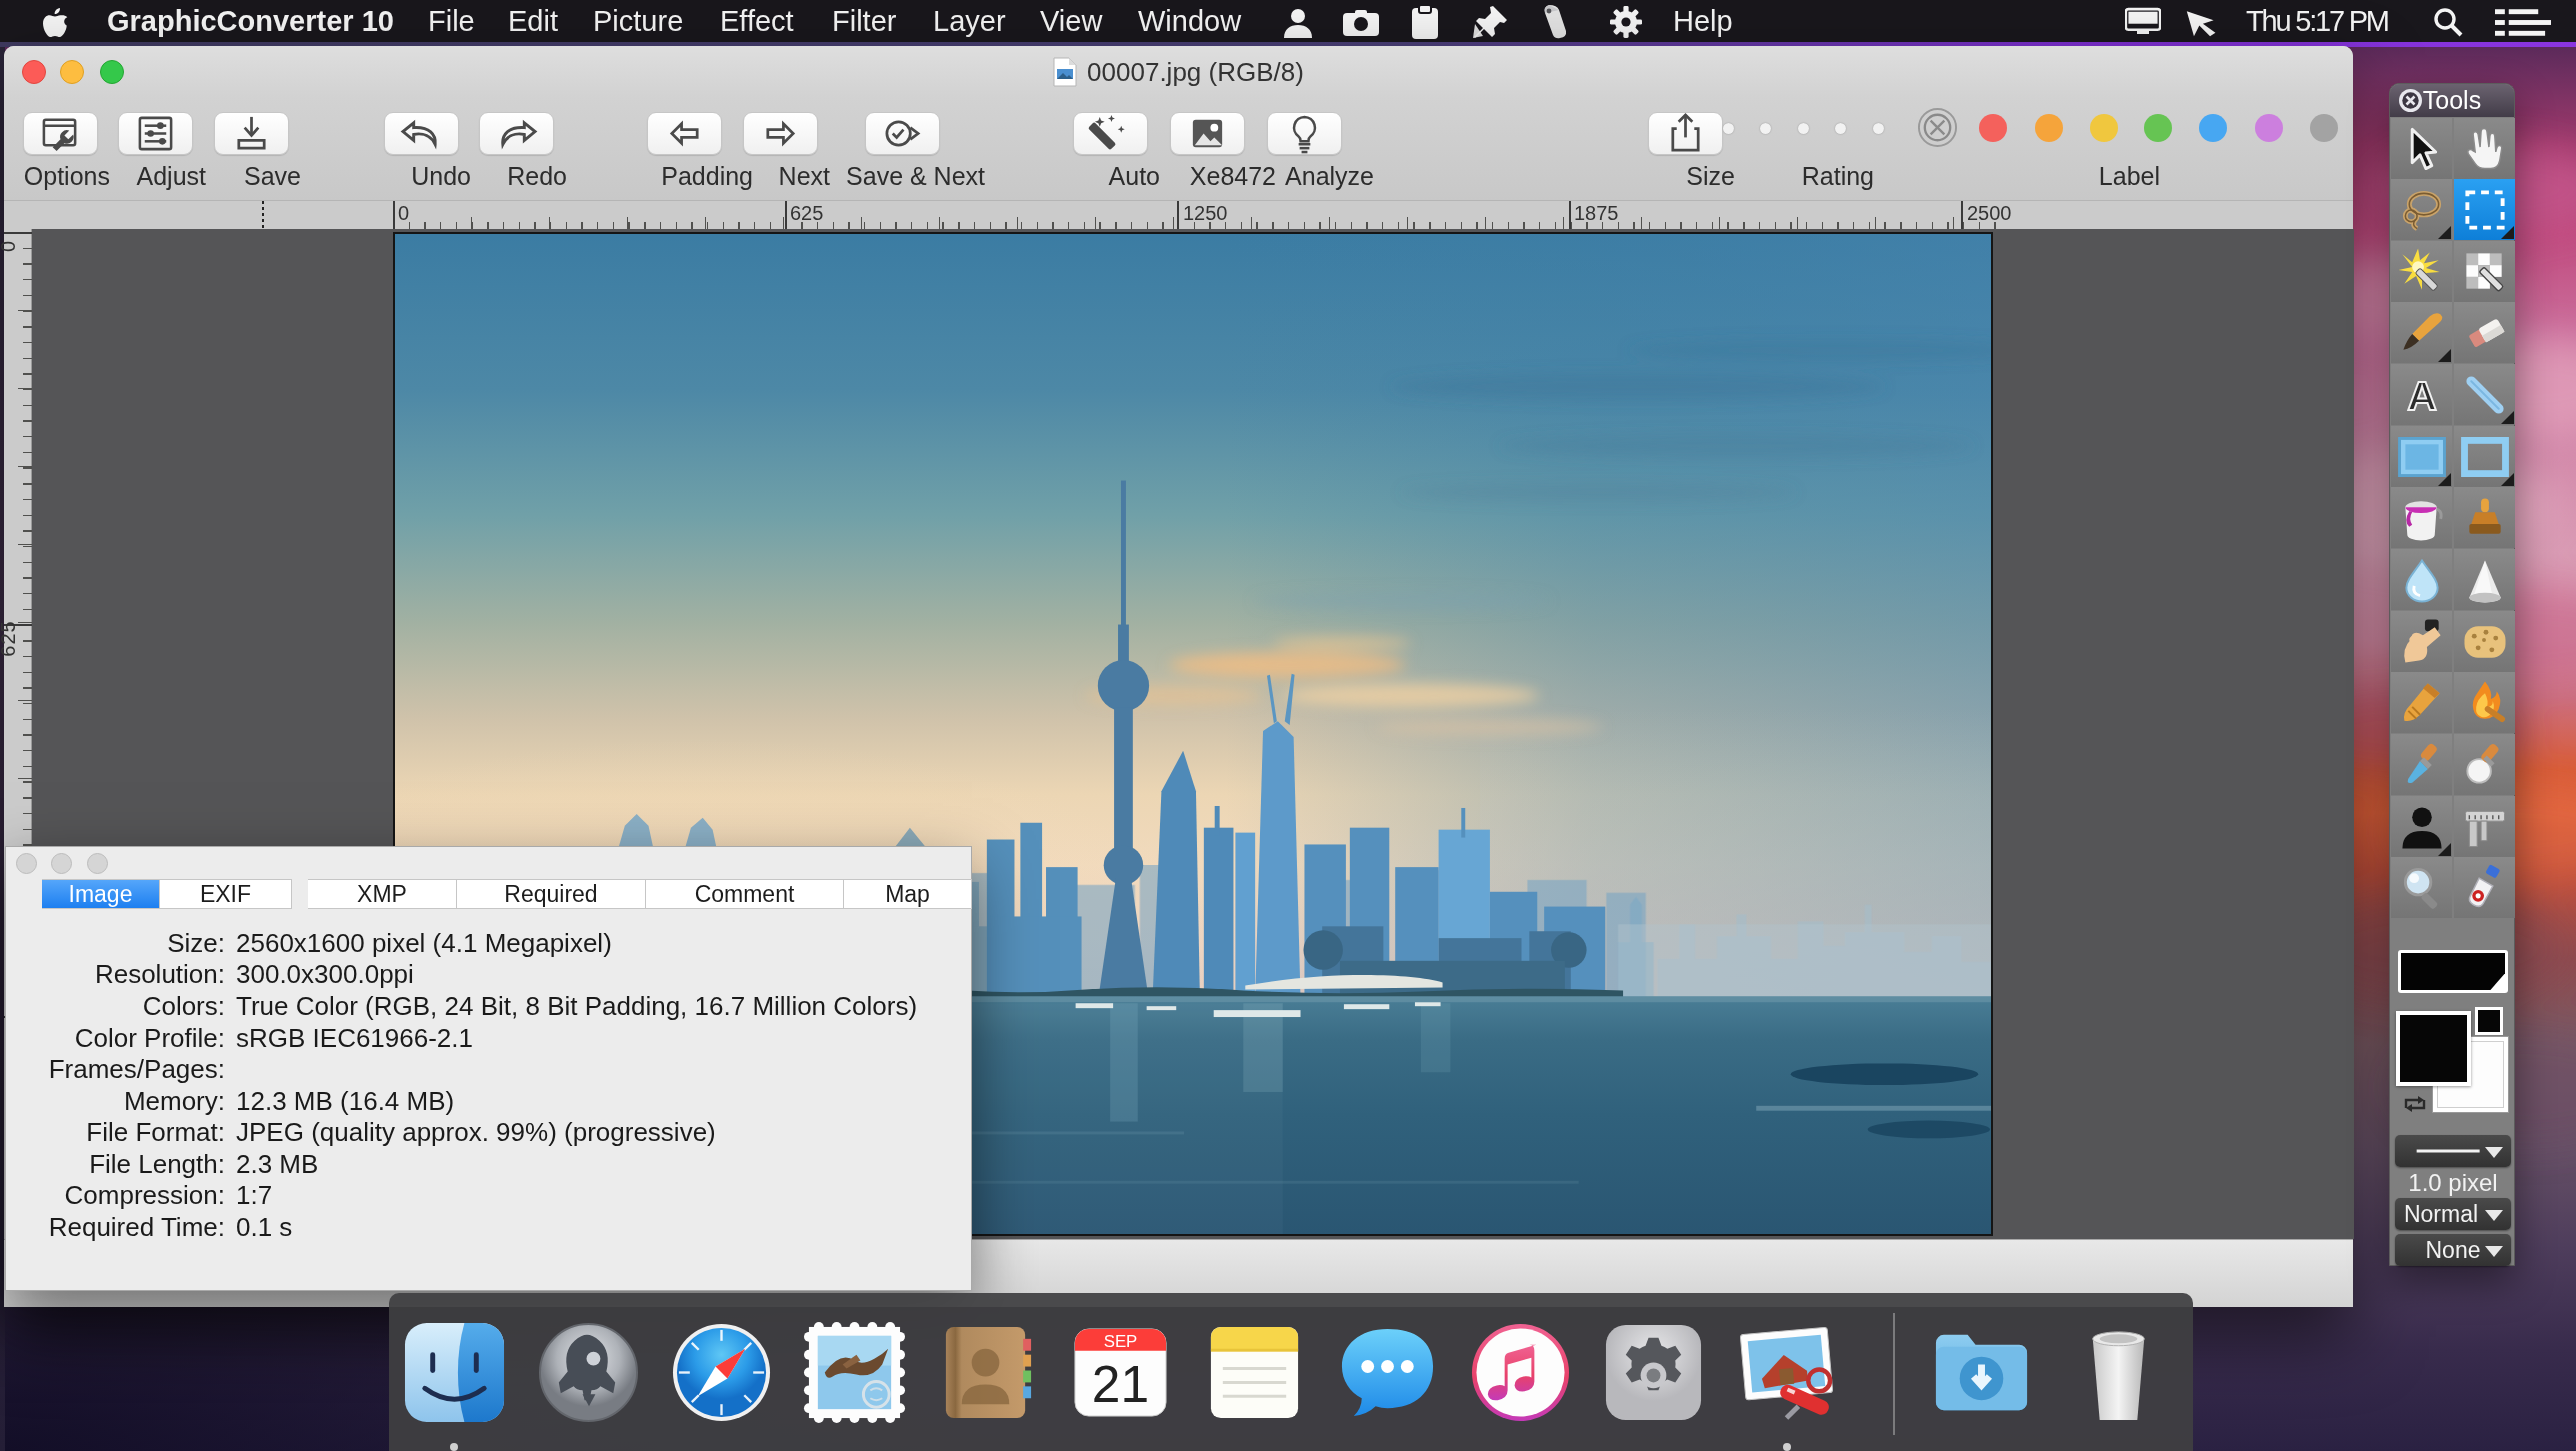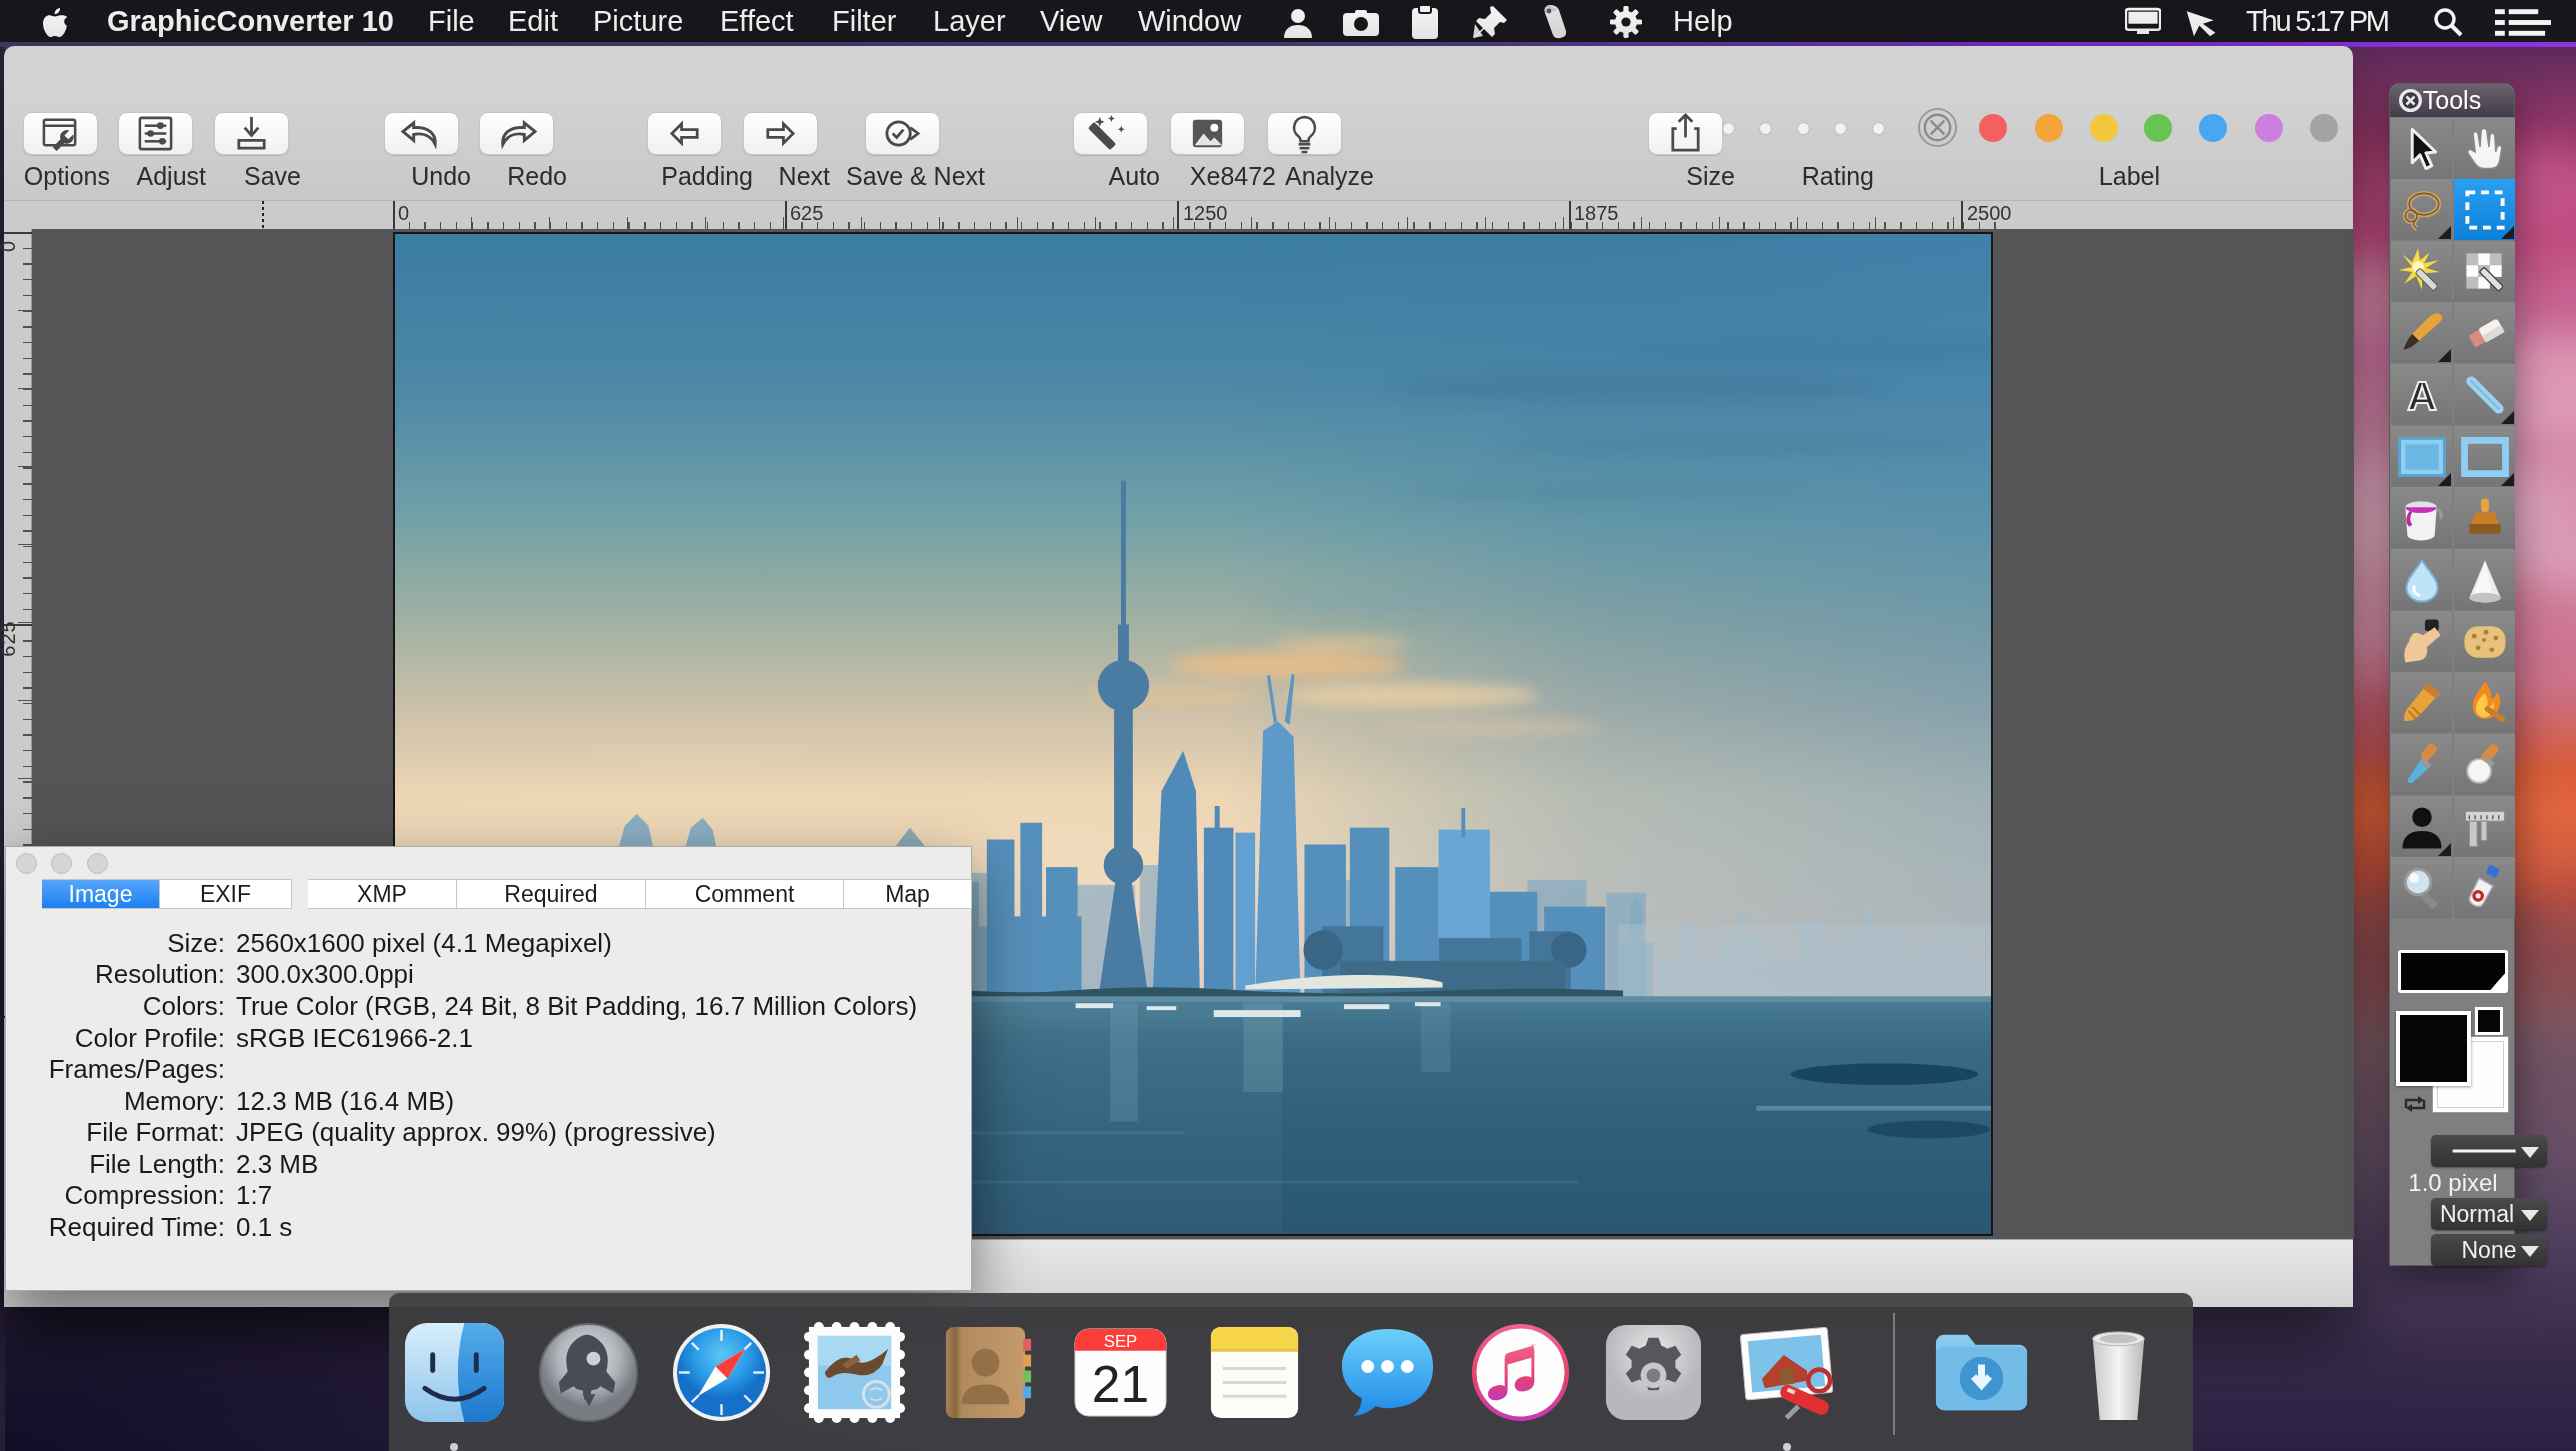--- a/index.html
+++ b/index.html
@@ -39,21 +39,21 @@
   #statusbar { left:0; top:1193px; width:100%; height:68px; background:linear-gradient(180deg,#e8e8e8,#d3d3d3); border-top:1px solid #a8a8a8; }
   
   #palette { left:2389px; top:83px; width:126px; height:1183px; background:#7f7f7f;
      border:1px solid #5c5c5c; border-radius:10px 10px 0 0; box-shadow:0 16px 39px rgba(0,0,0,0.45); }
   #pal-title { left:0; top:0; width:100%; height:33px; border-radius:9px 9px 0 0;
      background:linear-gradient(180deg,#6b6370,#423c48); color:#fff; font-size:25px; text-align:center; line-height:33px; }
   .cell { position:absolute; width:61px; height:61px; background:linear-gradient(180deg,#8a8a8a,#757575); }
   .cell svg { position:absolute; left:50%; top:50%; transform:translate(-50%,-50%); }
   .cellsel { background:linear-gradient(180deg,#2aa0f2,#0e7fd8); }
   .corner { position:absolute; right:1px; bottom:1px; width:0; height:0; border-left:13px solid transparent; border-bottom:13px solid #1c1c1c; }
-  .pdrop { left:5px; width:116px; height:32px; background:linear-gradient(180deg,#4a4a4a,#323232); border-radius:5px; box-shadow:0 1px 2px rgba(0,0,0,0.4);margin-left:36px; }
+  .pdrop { left:5px; width:116px; height:32px; background:linear-gradient(180deg,#4a4a4a,#323232); border-radius:5px; box-shadow:0 1px 2px rgba(0,0,0,0.4); }
   .parrow { position:absolute; right:8px; top:12px; width:0; height:0; border-left:9px solid transparent; border-right:9px solid transparent; border-top:11px solid #e8e8e8; }
   
   #info { left:5px; top:846px; width:967px; height:445px; background:#ececec; border:1px solid #a9a9a9;
      box-shadow:0 24px 59px rgba(0,0,0,0.5); }
   #info-title { left:0; top:0; width:100%; height:32px; background:#ececec; border-bottom:1px solid #d4d4d4;
      text-align:center; color:#8b8b8b; font-size:25px; line-height:32px; }
   .itl { position:absolute; top:6px; width:21px; height:21px; border-radius:50%; background:#d5d5d5; border:1px solid #bcbcbc; }
   .tab { position:absolute; top:32px; height:30px; background:#fff; border:1px solid #c6c6c6; border-left:0;
      color:#1c1c1c; font-size:23px; text-align:center; line-height:29px; }
   .tabsel { background:linear-gradient(180deg,#55a6fa,#1d7ff0); color:#fff; }
@@ -157,20 +157,31 @@
         <rect x="0" y="11" width="10" height="5"></rect>
         <rect x="14" y="11" width="43" height="5"></rect>
         <rect x="0" y="22" width="10" height="5"></rect>
         <rect x="14" y="22" width="37" height="5"></rect>
       </g>
     </svg>
 </div>
 <div class="abs" id="topline"></div>
 
 <div class="abs" id="win">
+  <div class="abs" id="titlebar">
+    <div class="abs tl" id="tlr"></div>
+      <div class="abs tl" id="tly"></div>
+      <div class="abs tl" id="tlg"></div>
+    <div class="abs" id="wtitle"><svg width="24" height="30" viewBox="0 0 24 30" style="vertical-align:-6px;margin-right:10px">
+          <path d="M1 1h15l7 7v21H1z" fill="#fff" stroke="#b5b5b5"></path>
+          <path d="M16 1l7 7h-7z" fill="#dcdcdc"></path>
+          <rect x="4" y="12" width="16" height="10" fill="#4a8fd0"></rect>
+          <path d="M4 22l6-6 4 4 2-2 4 4z" fill="#2c5f8a"></path>
+        </svg>00007.jpg (RGB/8)</div>
+  </div>
   <div class="abs" id="toolbar">
     <div class="tbtn" style="left:19px;top:15px"><svg width="73" height="41" viewBox="0 0 74 42">
           <g fill="none" stroke="#4a4a4a" stroke-width="2.6">
             <rect x="20" y="7" width="32" height="26" rx="2"></rect>
             <line x1="20" y1="13" x2="52" y2="13"></line>
           </g>
           <path fill="#4a4a4a" d="M46 18a7 7 0 0 0-9 9l-8 8 4 4 8-8a7 7 0 0 0 9-9l-5 5-4-4z"></path>
         </svg></div>
     <div class="tbtn" style="left:114px;top:15px"><svg width="73" height="41" viewBox="0 0 74 42">
           <g fill="none" stroke="#4a4a4a" stroke-width="2.6">

